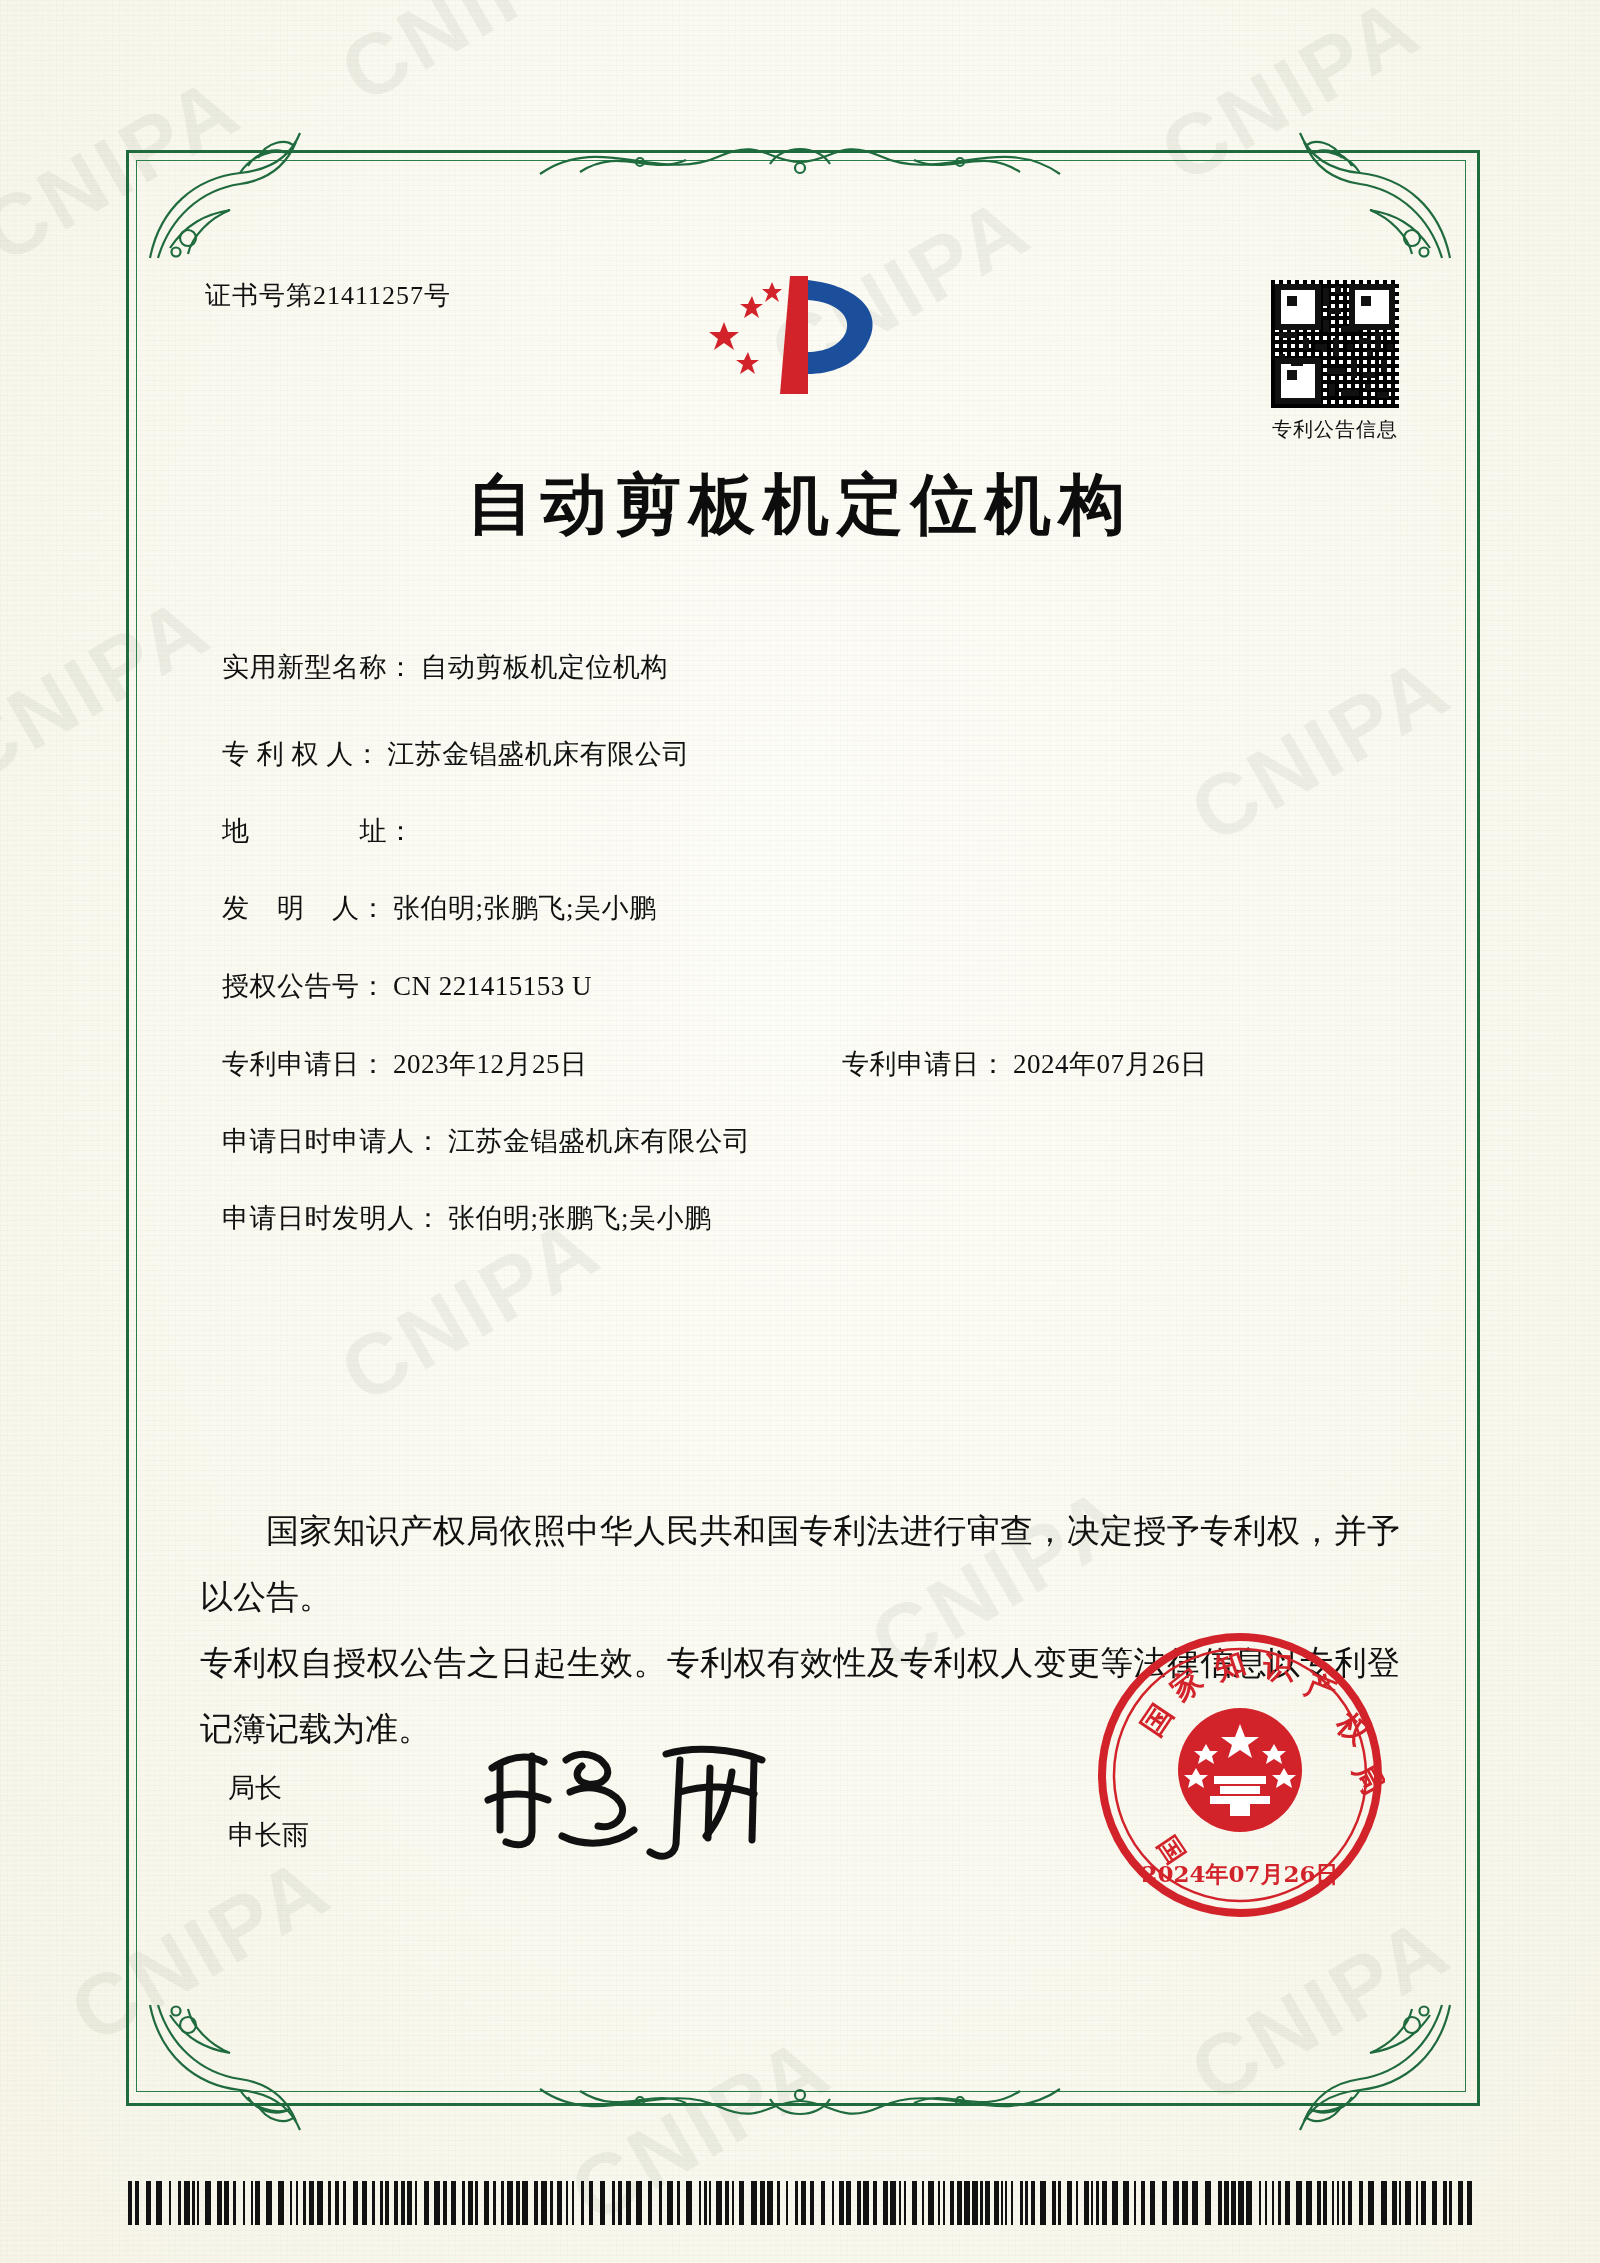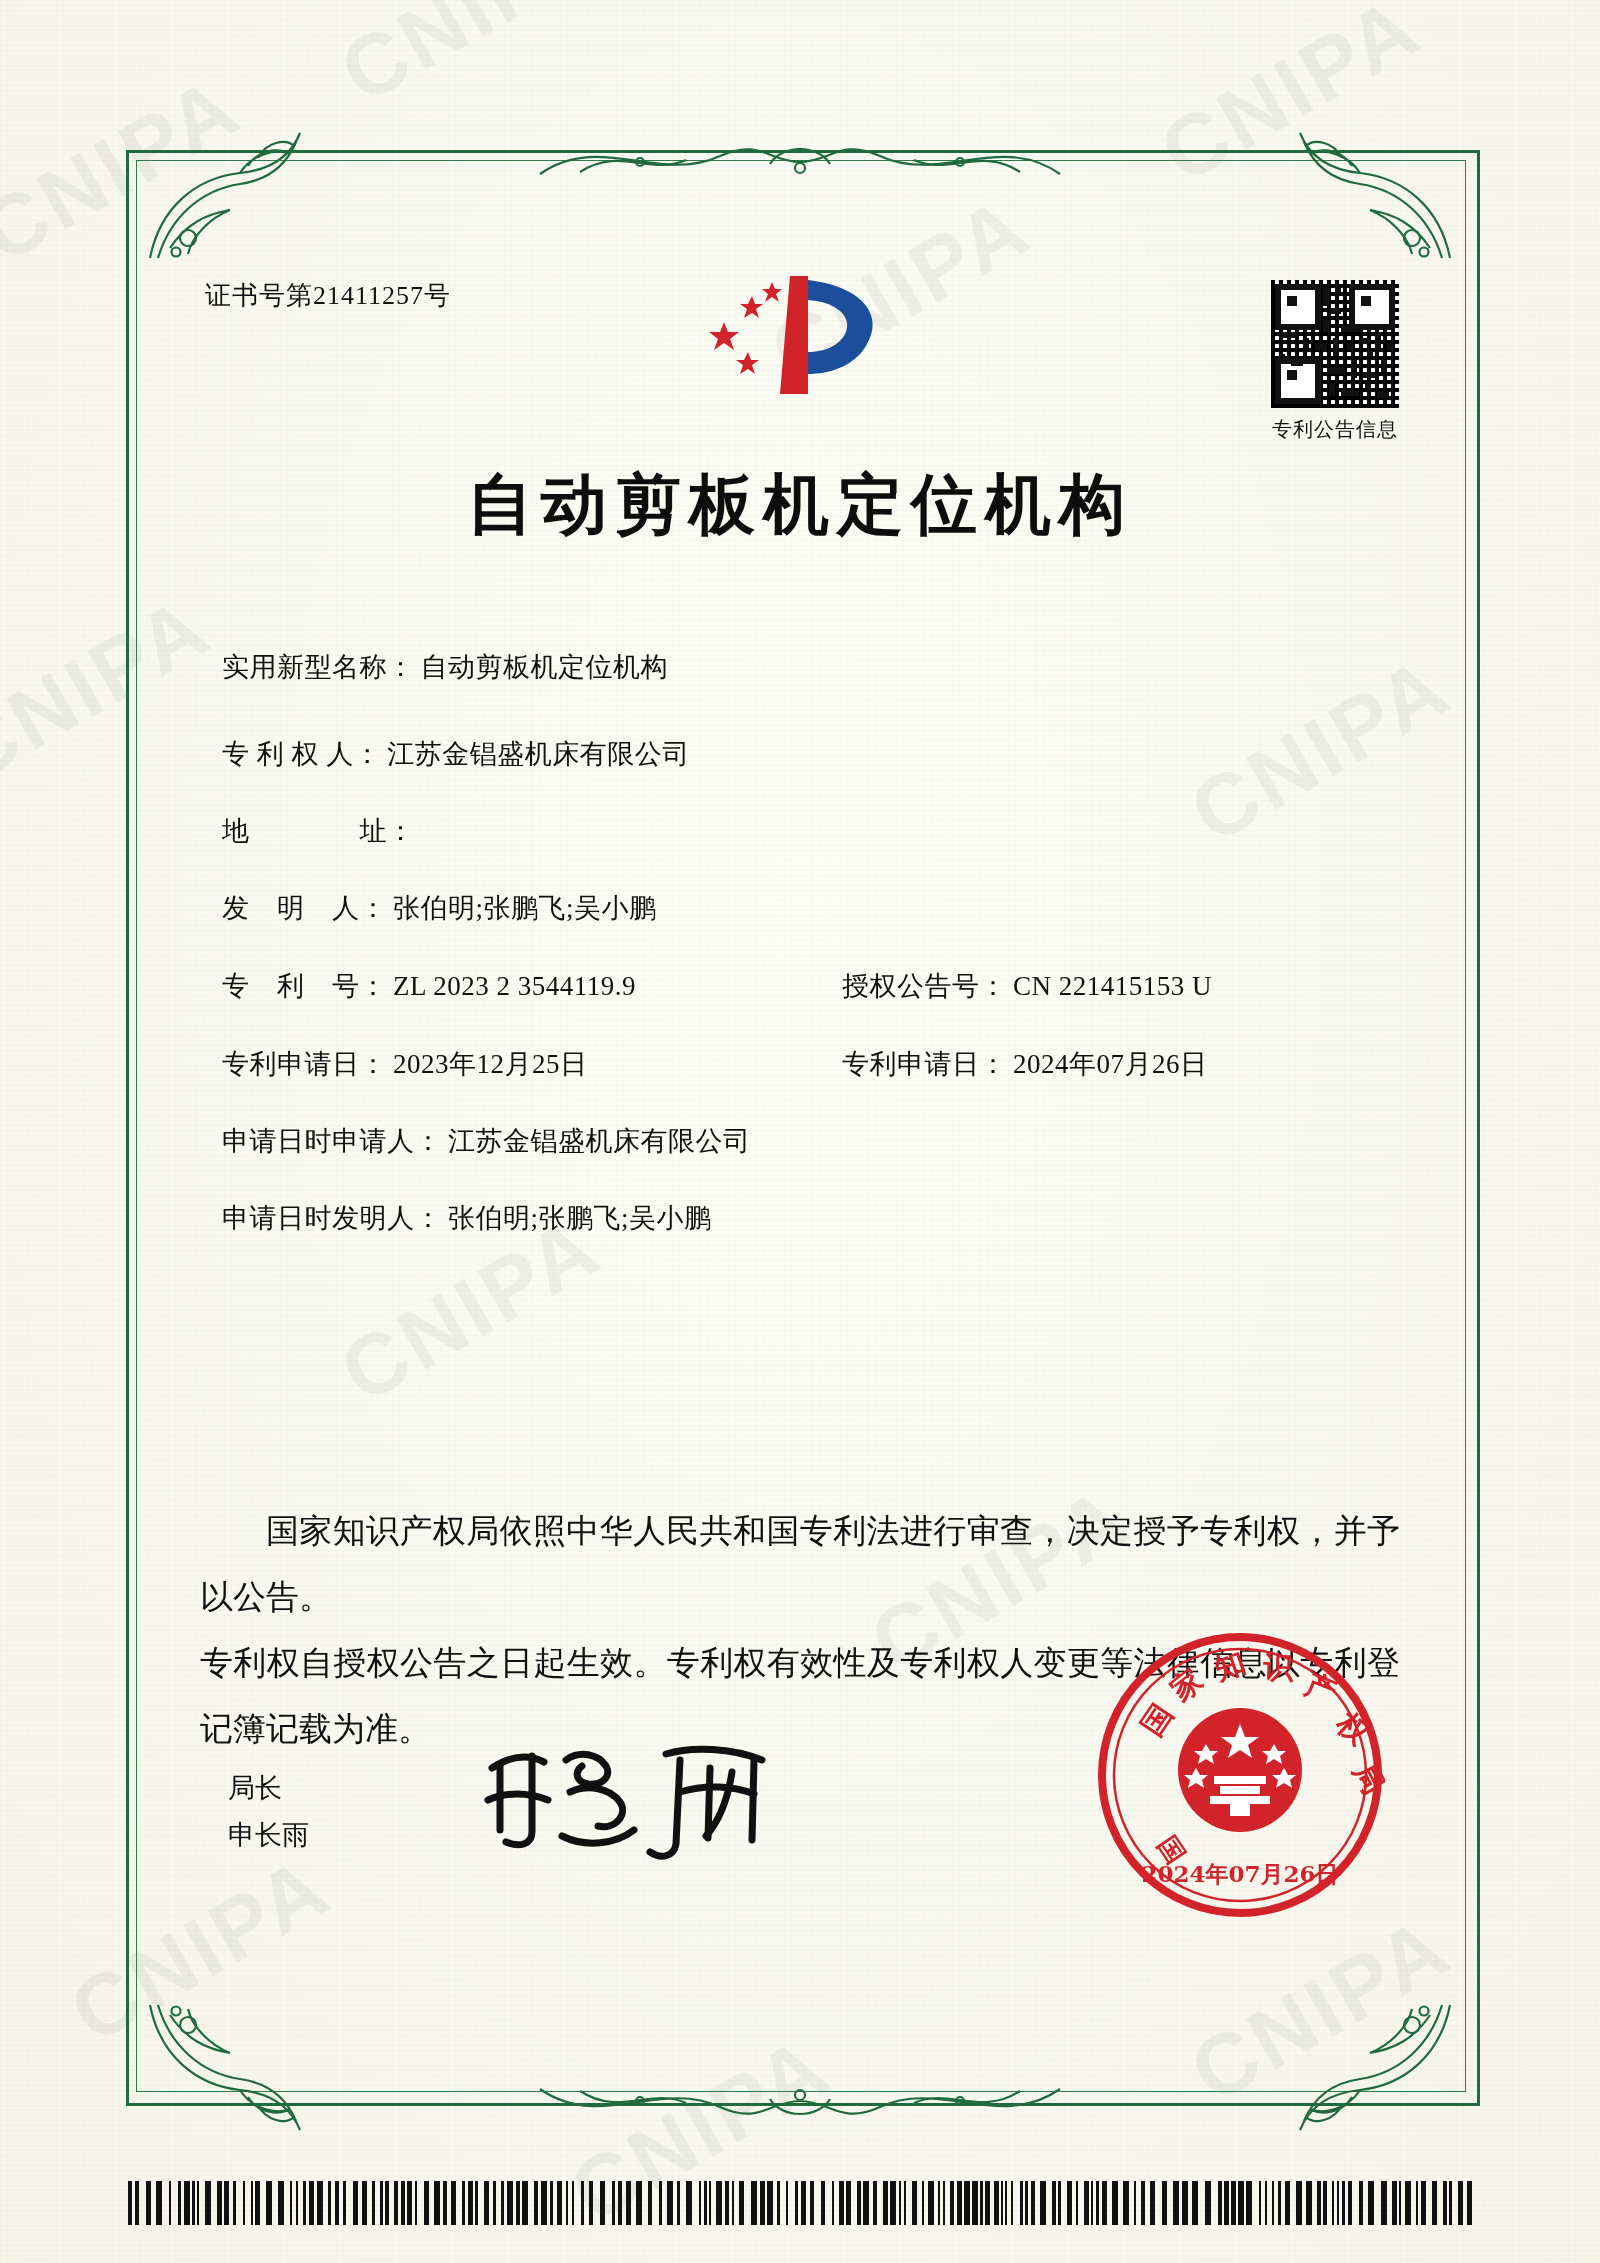--- a/index.html
+++ b/index.html
@@ -467,24 +467,20 @@
     <div class="row">
       <span class="lbl">地　　　　址：</span>
     </div>
 
     <div class="row">
       <span class="lbl">发　明　人：</span>
       <span class="val">张伯明;张鹏飞;吴小鹏</span>
     </div>
 
     <div class="two-col">
-      <div class="col-a">
-        <span class="lbl">专　利　号：</span>
-        <span class="val">ZL 2023 2 3544119.9</span>
-      </div>
       <div class="col-b">
         <span class="lbl">授权公告号：</span>
         <span class="val">CN 221415153 U</span>
       </div>
     </div>
 
     <div class="two-col">
       <div class="col-a">
         <span class="lbl">专利申请日：</span>
         <span class="val">2023年12月25日</span>

